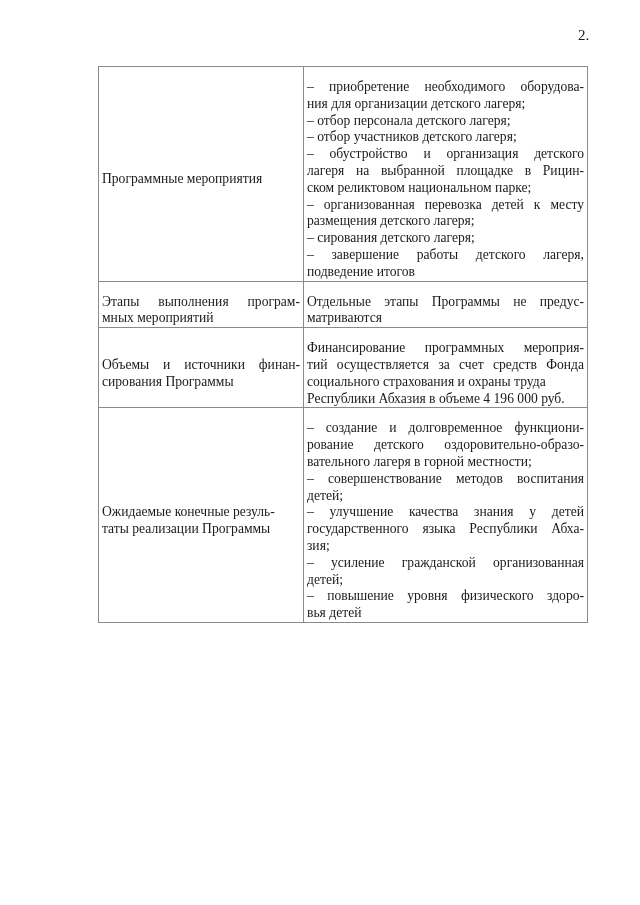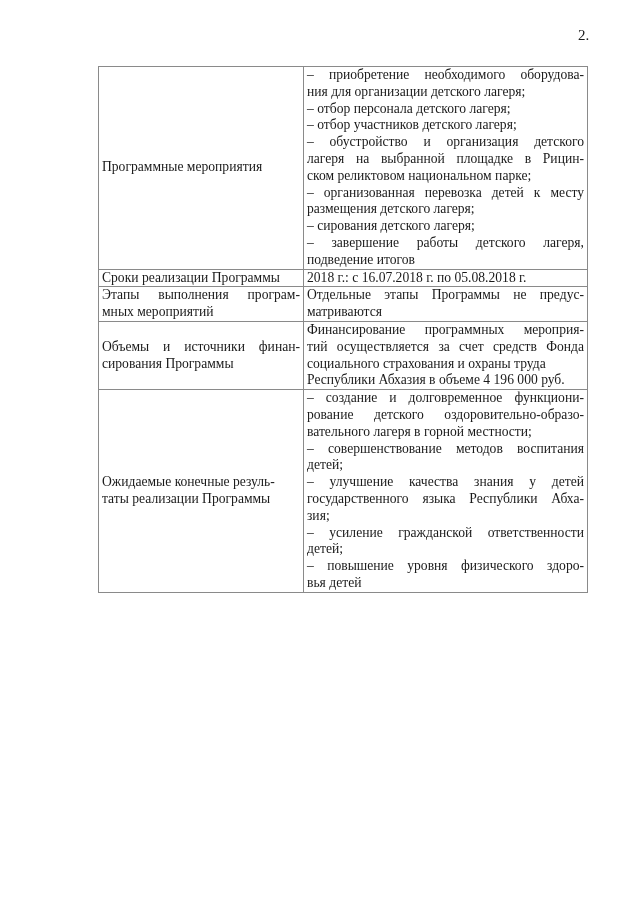--- a/index.html
+++ b/index.html
@@ -1,21 +1,21 @@
 <!DOCTYPE html>
 <html><head>
   <meta charset="utf-8">
   <style>
     html, body { margin: 0; padding: 0; background: #ffffff; }
     body { width: 640px; height: 905px; position: relative; overflow: hidden;
            font-family: "Liberation Serif", "DejaVu Serif", serif; color: #1a1a1a; }
     .page-number { position: absolute; top: 27px; left: 578px; font-size: 15px; }
     .doc-table { position: absolute; left: 98px; top: 66px; width: 490px;
                  border-collapse: collapse; font-size: 13.6px; line-height: 16.8px; }
-    .doc-table td { border: 1px solid #8a8a8a; padding: 0 3px 0 3px; vertical-align: middle; }
+    .doc-table td { border: 1px solid #8a8a8a; padding: 12px 3px 0 3px; vertical-align: middle; }
     .doc-table td.label { width: 198px; text-align: left; }
     .doc-table td.value { text-align: justify; }
     .line { display: block; }
     .line.just { text-align: justify; text-align-last: justify; }
   </style>
 </head>
 <body>
 
 <div class="page-number">2.</div>
 
@@ -31,28 +31,20 @@
         <span class="line">– отбор персонала детского лагеря;</span>
         <span class="line">– отбор участников детского лагеря;</span>
         <span class="line just">– обустройство и организация детского</span>
         <span class="line just">лагеря на выбранной площадке в Рицин-</span>
         <span class="line">ском реликтовом национальном парке;</span>
         <span class="line just">– организованная перевозка детей к месту</span>
         <span class="line">размещения детского лагеря;</span>
         <span class="line">– сирования детского лагеря;</span>
         <span class="line just">– завершение работы детского лагеря,</span>
         <span class="line">подведение итогов</span>
-      </td>
-    </tr>
-    <tr>
-      <td class="label">
-        <span class="line">Сроки реализации Программы</span>
-      </td>
-      <td class="value">
-        <span class="line">2018 г.: с 16.07.2018 г. по 05.08.2018 г.</span>
       </td>
     </tr>
     <tr>
       <td class="label">
         <span class="line just">Этапы выполнения програм-</span>
         <span class="line">мных мероприятий</span>
       </td>
       <td class="value">
         <span class="line just">Отдельные этапы Программы не предус-</span>
         <span class="line">матриваются</span>
@@ -77,20 +69,20 @@
       </td>
       <td class="value">
         <span class="line just">– создание и долговременное функциони-</span>
         <span class="line just">рование детского оздоровительно-образо-</span>
         <span class="line">вательного лагеря в горной местности;</span>
         <span class="line just">– совершенствование методов воспитания</span>
         <span class="line">детей;</span>
         <span class="line just">– улучшение качества знания у детей</span>
         <span class="line just">государственного языка Республики Абха-</span>
         <span class="line">зия;</span>
-        <span class="line just">– усиление гражданской ответственности</span>
+        <span class="line just">– усиление гражданской организованная</span>
         <span class="line">детей;</span>
         <span class="line just">– повышение уровня физического здоро-</span>
         <span class="line">вья детей</span>
       </td>
     </tr>
   </tbody>
 </table>
 
 </body></html>

